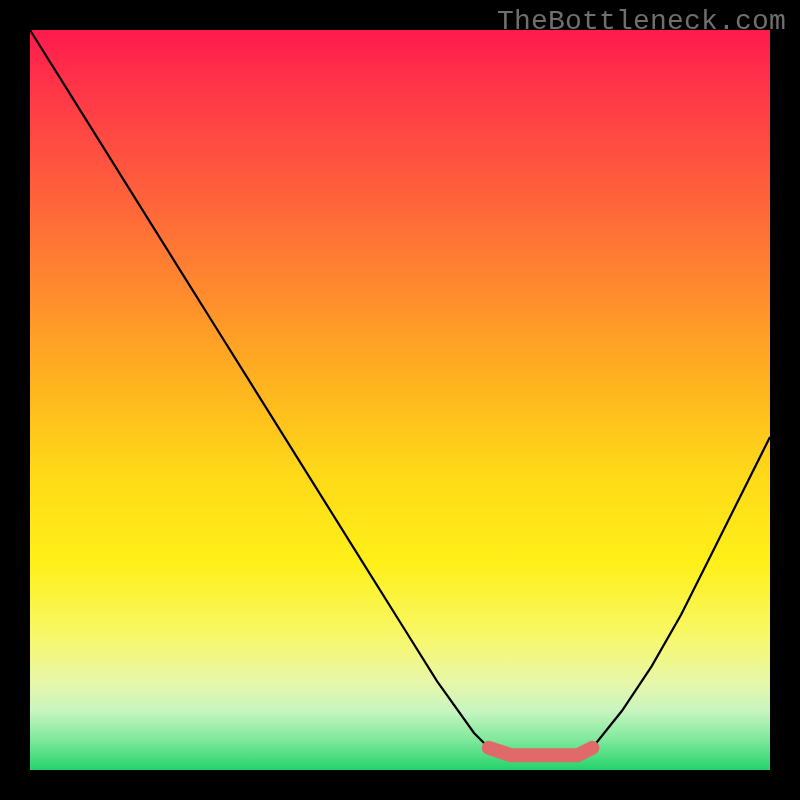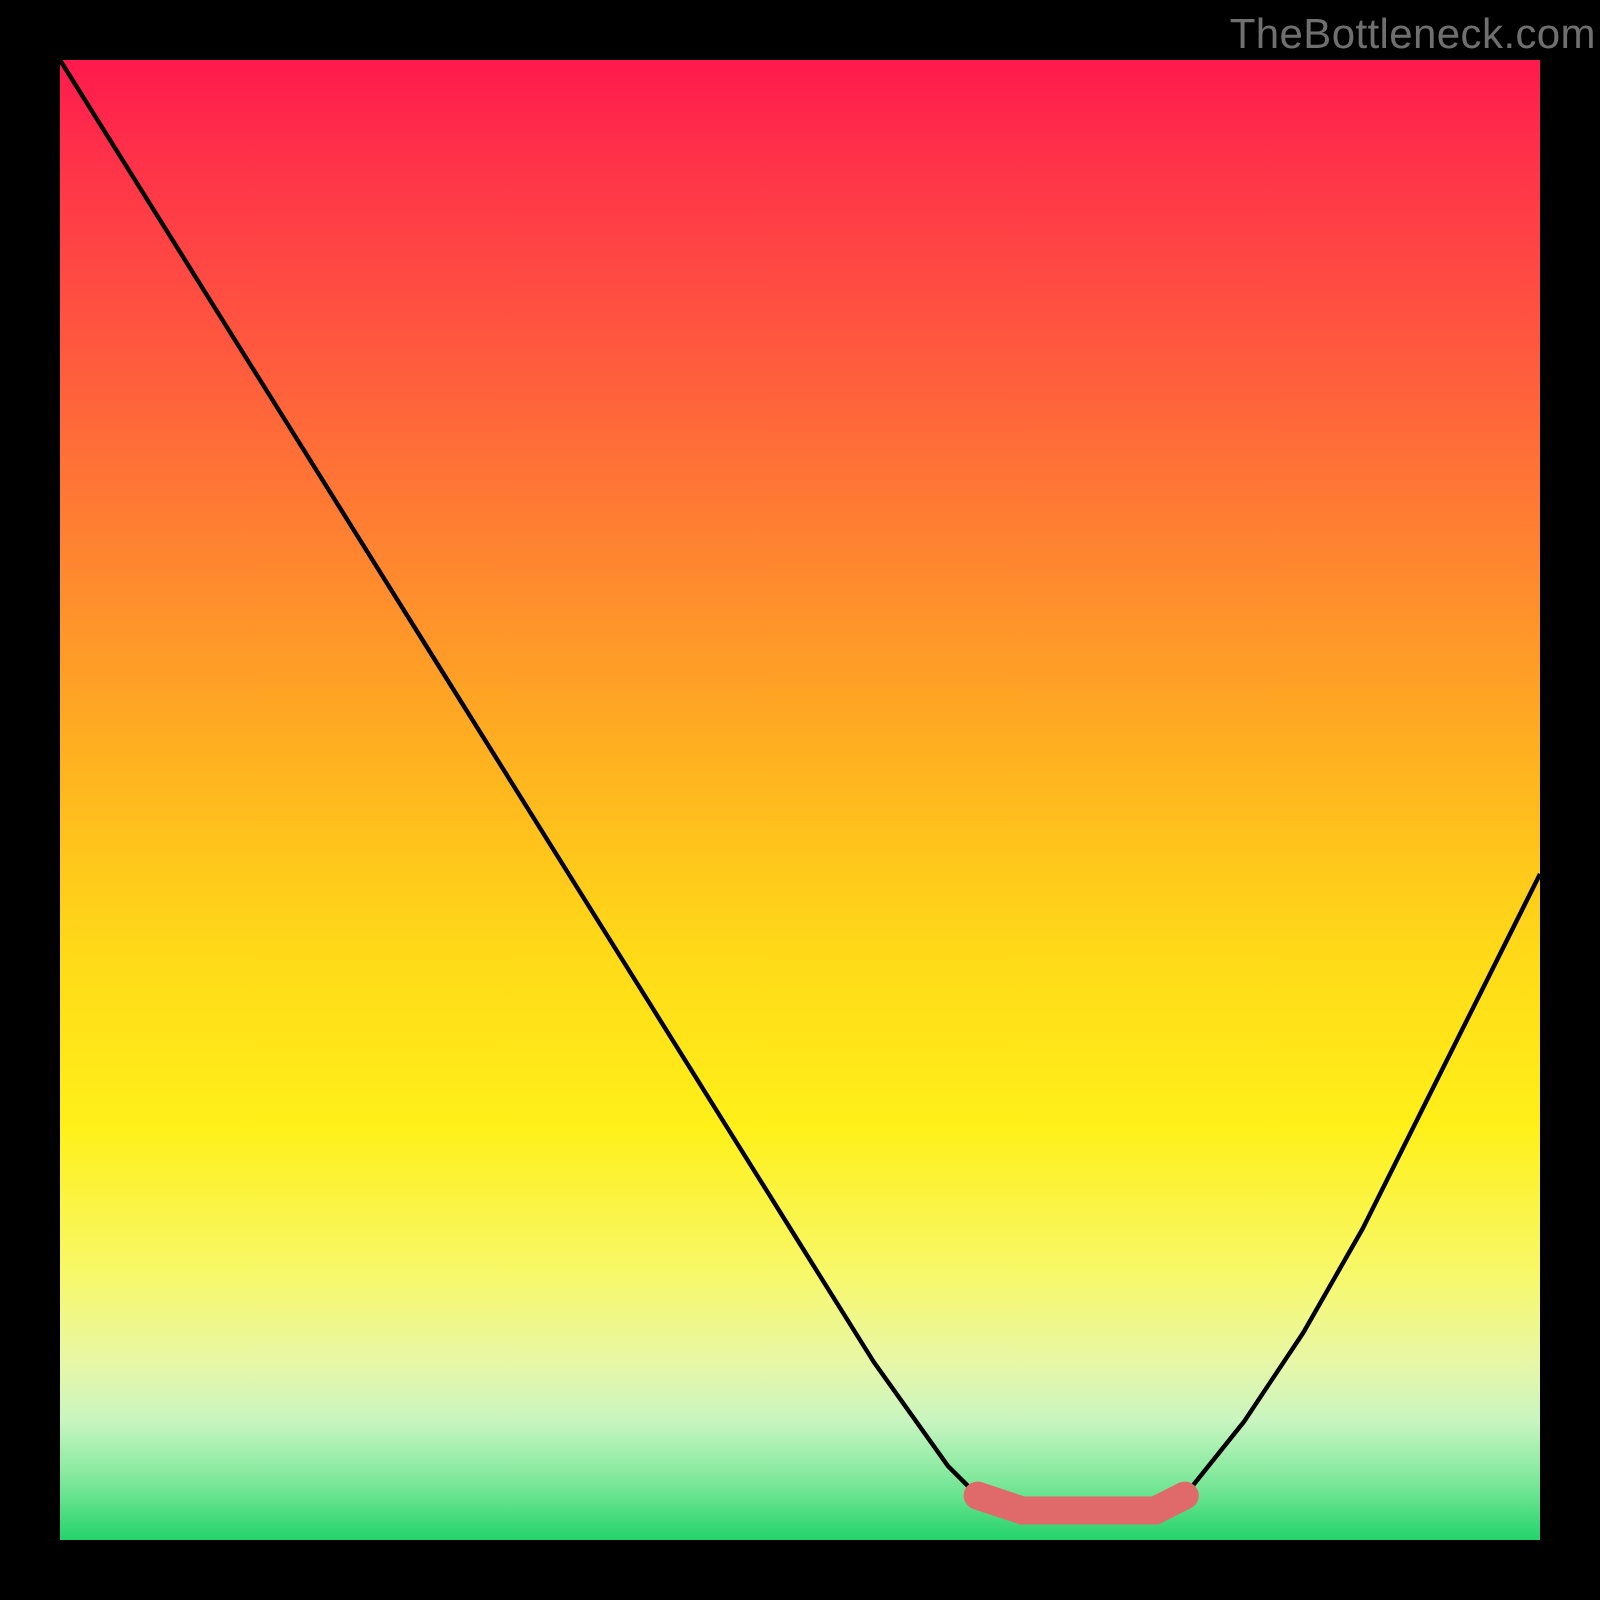--- a/index.html
+++ b/index.html
@@ -35,26 +35,26 @@
       #f7f86a 82%,
       #e8f7a8 88%,
       #c8f5c0 92%,
       #7ee89a 96%,
       #24d36b 100%
     );
   }
   .watermark {
     position: absolute;
     top: 6px;
-    right: 2px;
+    right: 14px;
     color: #6f6f6f;
-    font-size: 21px;
+    font-size: 28px;
     font-weight: 400;
     letter-spacing: 0.2px;
-    font-family: Liberation Sans, sans-serif;
+    font-family: Liberation Mono, monospace;
   }
   svg.curves {
     position: absolute;
     inset: 0;
     width: 100%;
     height: 100%;
     overflow: visible;
   }
   .curve {
     fill: none;

